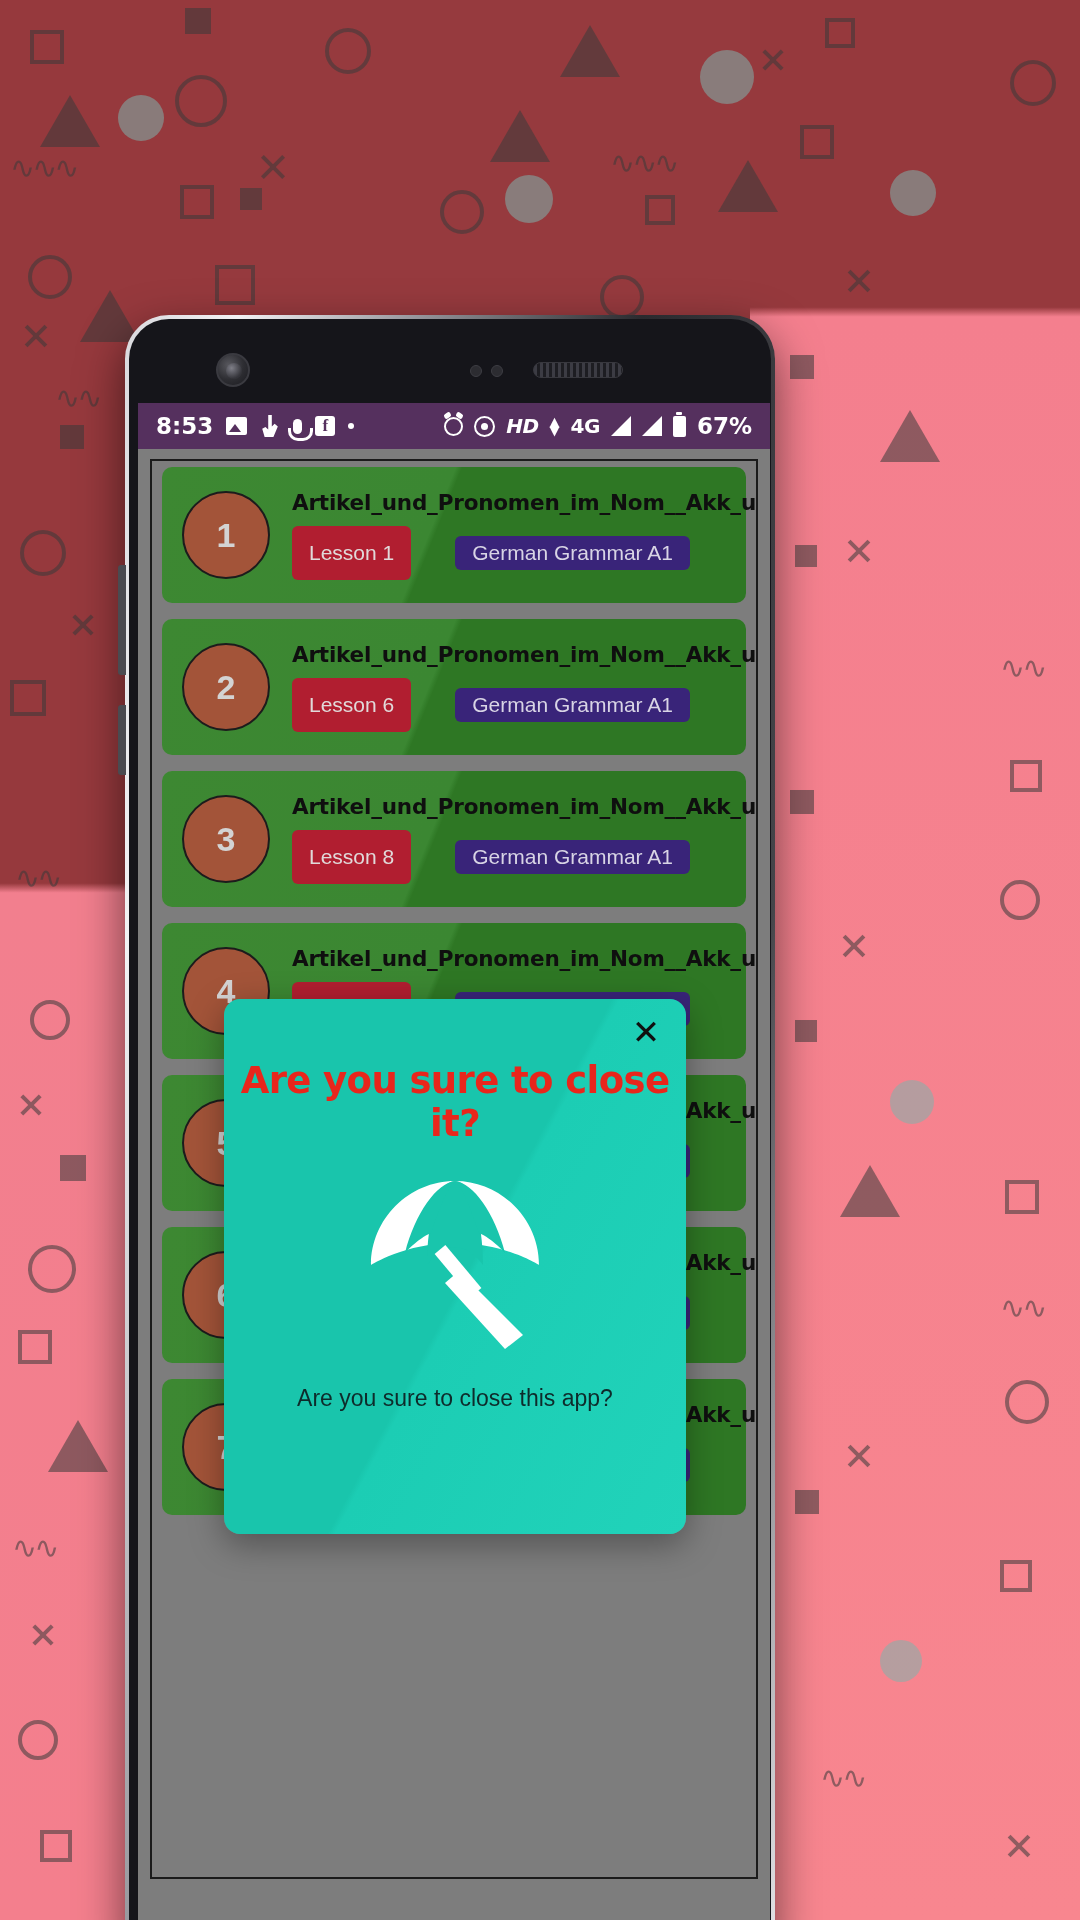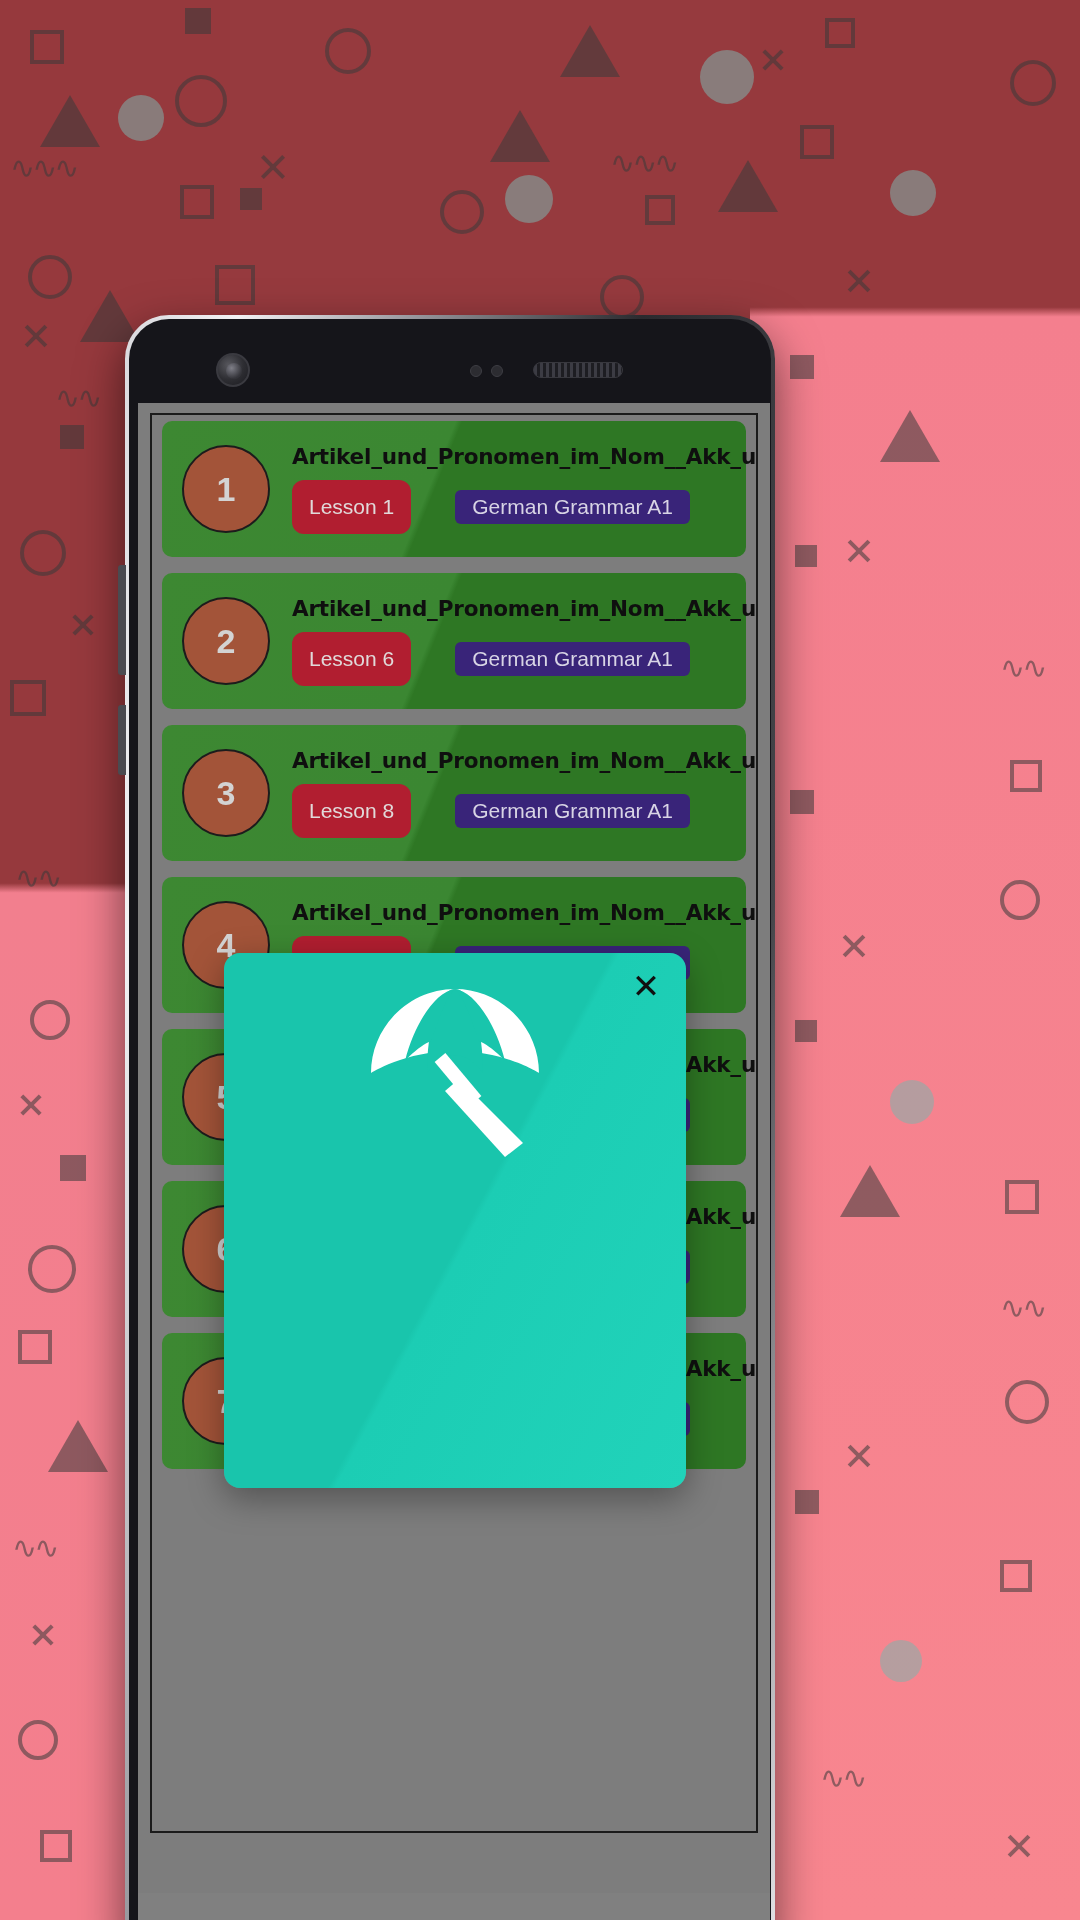--- a/index.html
+++ b/index.html
@@ -116,21 +116,21 @@
     color:#d8d8d8; font-size:34px; font-weight:bold;
     display:flex;align-items:center;justify-content:center;
     flex:0 0 auto;
   }
   .card-body{ margin-left:22px; flex:1; min-width:0;}
   .card-title{
     color:#101010; font-size:21.5px; font-weight:bold; white-space:nowrap;
     font-family:"DejaVu Sans", sans-serif; letter-spacing:-.2px; margin-bottom:11px;
   }
   .chips{ display:flex; align-items:center; gap:44px;}
-  .chip-lesson{ background:#b51f31;color:#e6dede;font-size:21px;padding:15px 17px;border-radius:12px;}
+  .chip-lesson{ background:#b51f31;color:#e6dede;font-size:21px;padding:15px 17px;border-radius:6px;}
   .chip-course{ background:#3b257c;color:#ddd9ea;font-size:21px;padding:5px 17px;border-radius:6px;}
 
   
   #scrim { position:absolute; inset:0; background:rgba(0,0,0,.02); }
   #dialog {
     position:absolute; left:86px; top:550px; width:462px; height:535px;
     border-radius:16px; overflow:hidden;
     background: linear-gradient(118deg,#19c5ac 0%,#19c5ac 52%,#1ccdb4 53%,#21d3ba 100%);
     box-shadow: 0 10px 34px rgba(0,0,0,.35);
   }
@@ -248,20 +248,40 @@
         </div>
       <div id="sensors">
         <span class="sensor"></span>
           <span class="sensor"></span>
       </div>
       <div id="earpiece"></div>
     </div>
 
     <div id="screen">
 
+      <div id="statusbar">
+        <span>8:53</span>
+        <span class="sb-img"></span>
+        <span class="sb-hand"></span>
+        <span class="sb-mic"></span>
+        <span class="sb-fb">f</span>
+        <span class="sb-dot"></span>
+
+        <span id="sb-right">
+          <span class="sb-alarm"></span>
+          <span class="sb-hotspot"></span>
+          <span class="sb-hd">HD</span>
+          <span class="sb-arrows">▲<br>▼</span>
+          <span class="sb-hd" style="font-style:normal;">4G</span>
+          <span class="sig"></span>
+          <span class="sig"></span>
+          <span class="sb-batt"></span>
+          <span>67%</span>
+        </span>
+      </div>
 
       <div id="app">
         <div id="list-frame">
             <div class="card">
               <div class="badge-num">1</div>
               <div class="card-body">
                 <div class="card-title">Artikel_und_Pronomen_im_Nom__Akk_und_Dativ</div>
                 <div class="chips">
                   <span class="chip-lesson">Lesson 1</span>
                   <span class="chip-course">German Grammar A1</span>
@@ -326,33 +346,35 @@
                   <span class="chip-lesson">Lesson 7</span>
                   <span class="chip-course">German Grammar A1</span>
                 </div>
               </div>
             </div>
           </div>
 
         <div id="scrim"></div>
         <div id="dialog">
           <div id="dlg-close">✕</div>
+          <div id="dlg-title">Are you sure to close it?</div>
 
           <div id="dlg-illus">
             <svg width="200" height="186" viewBox="0 0 200 186" aria-hidden="true">
               <g fill="#ffffff">
                 <path d="M100 14 C146 14 184 52 184 98 C184 98 150 76 100 76 C50 76 16 98 16 98 C16 52 54 14 100 14 Z"></path>
                 <path d="M100 14 C84 14 72 52 72 98 C72 98 84 80 100 80 C116 80 128 98 128 98 C128 52 116 14 100 14 Z" fill="#19c5ac"></path>
                 <path d="M100 14 C118 16 140 46 150 86 C150 86 138 72 124 66 C116 44 110 24 100 14 Z" fill="#19c5ac"></path>
                 <path d="M100 14 C82 16 60 46 50 86 C50 86 62 72 76 66 C84 44 90 24 100 14 Z" fill="#19c5ac"></path>
                 <rect x="96" y="76" width="14" height="56" transform="rotate(-40 103 104)"></rect>
                 <path d="M104 104 L168 168 L150 182 L90 116 Z"></path>
               </g>
             </svg>
           </div>
 
+          <div id="dlg-msg">Are you sure to close this app?</div>
 
         </div>
       </div>
 
     </div>
   </div>
 </div>
 
 </body></html>

